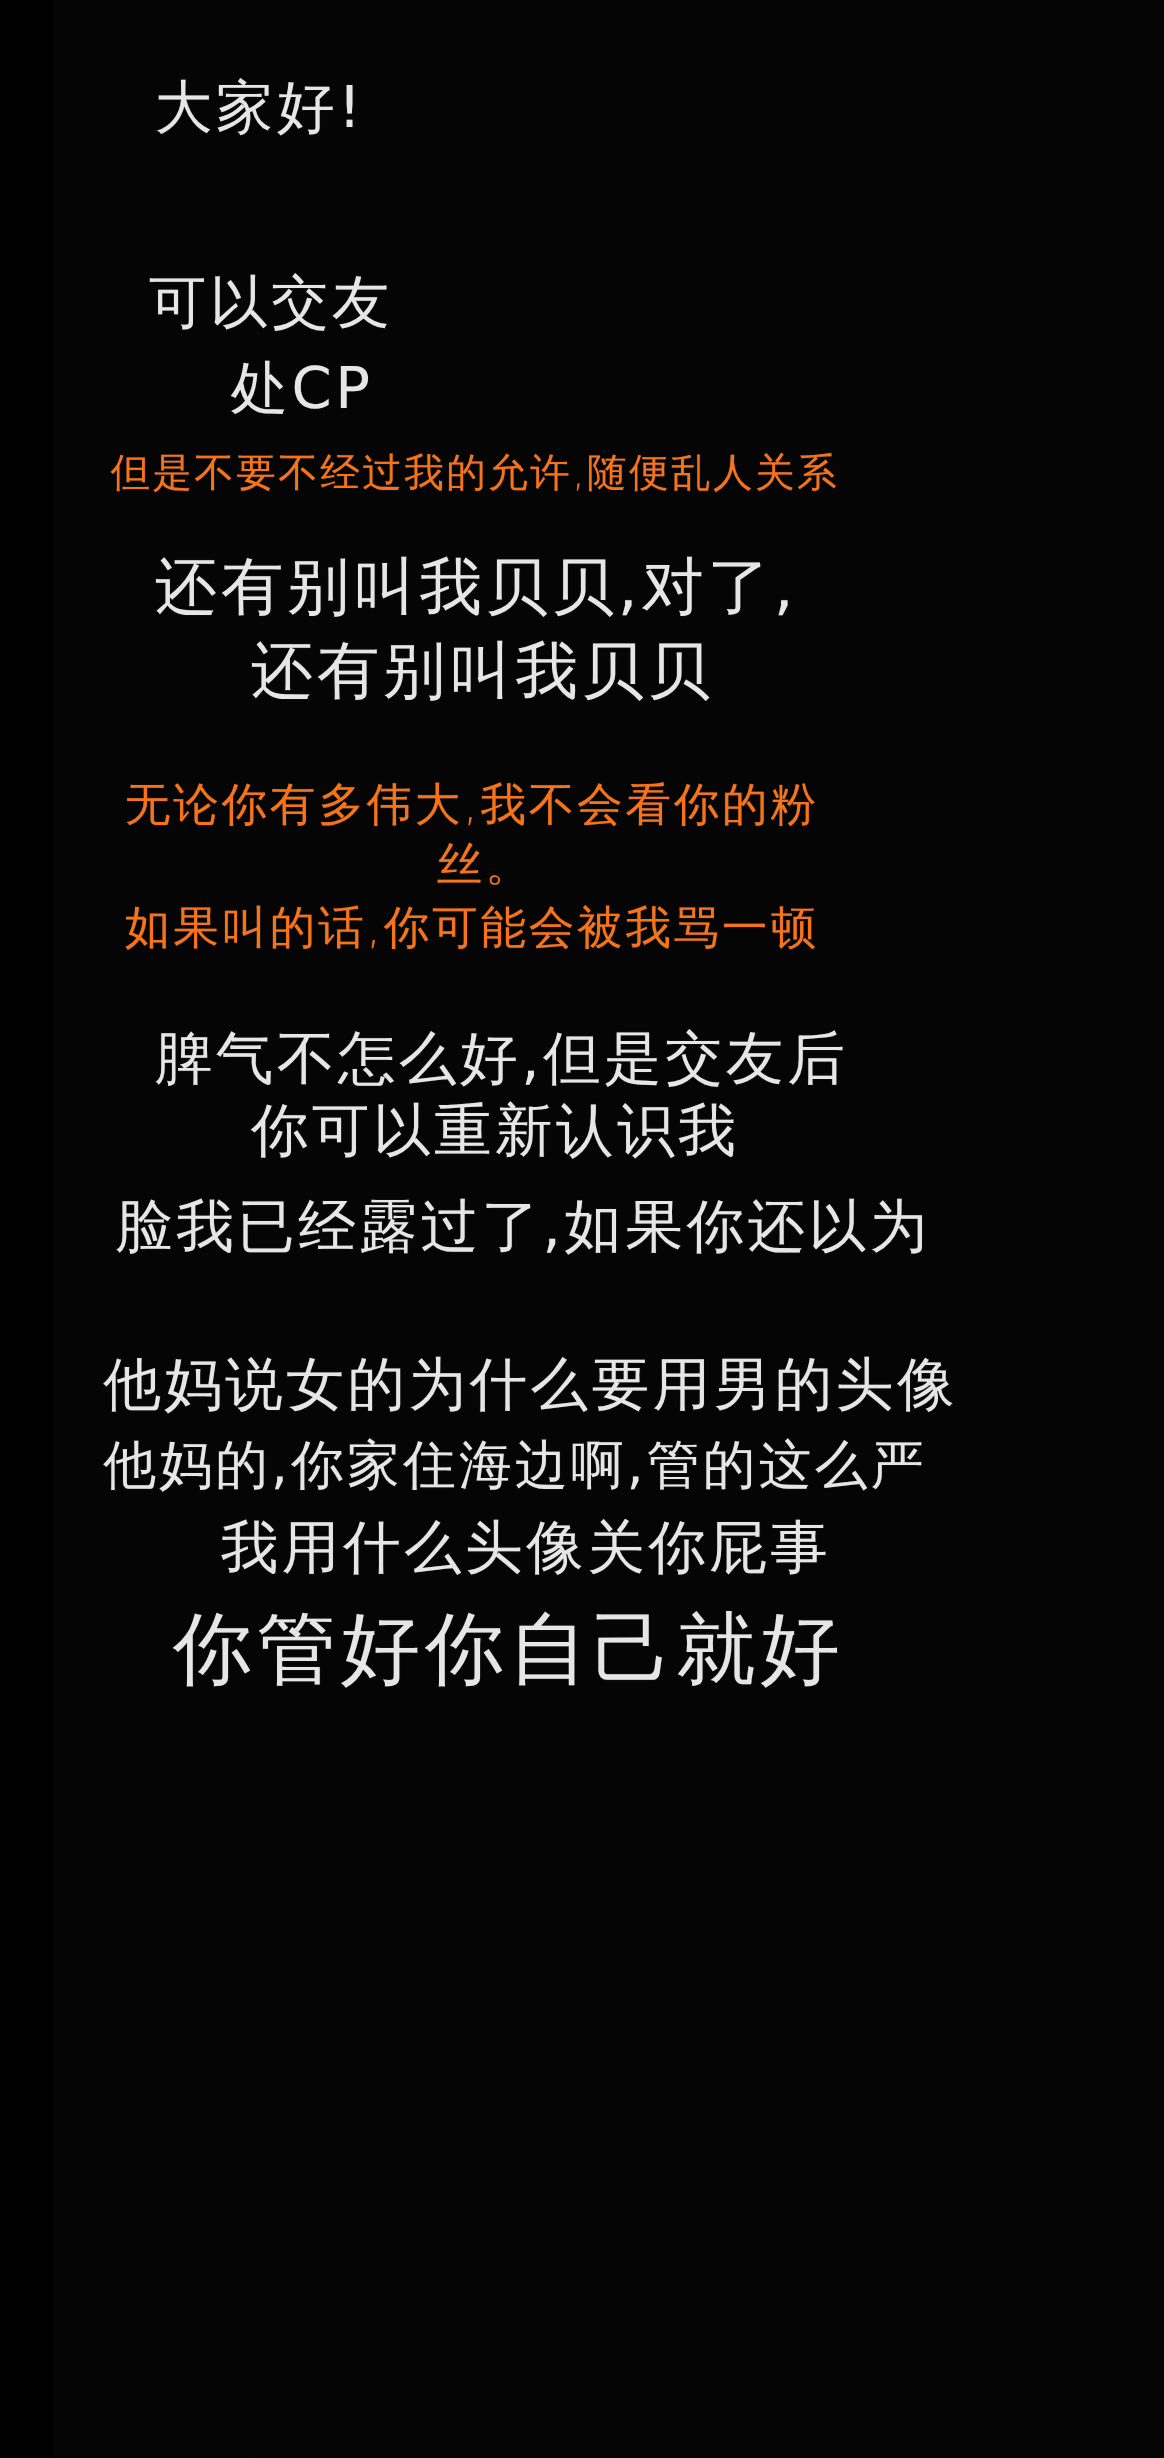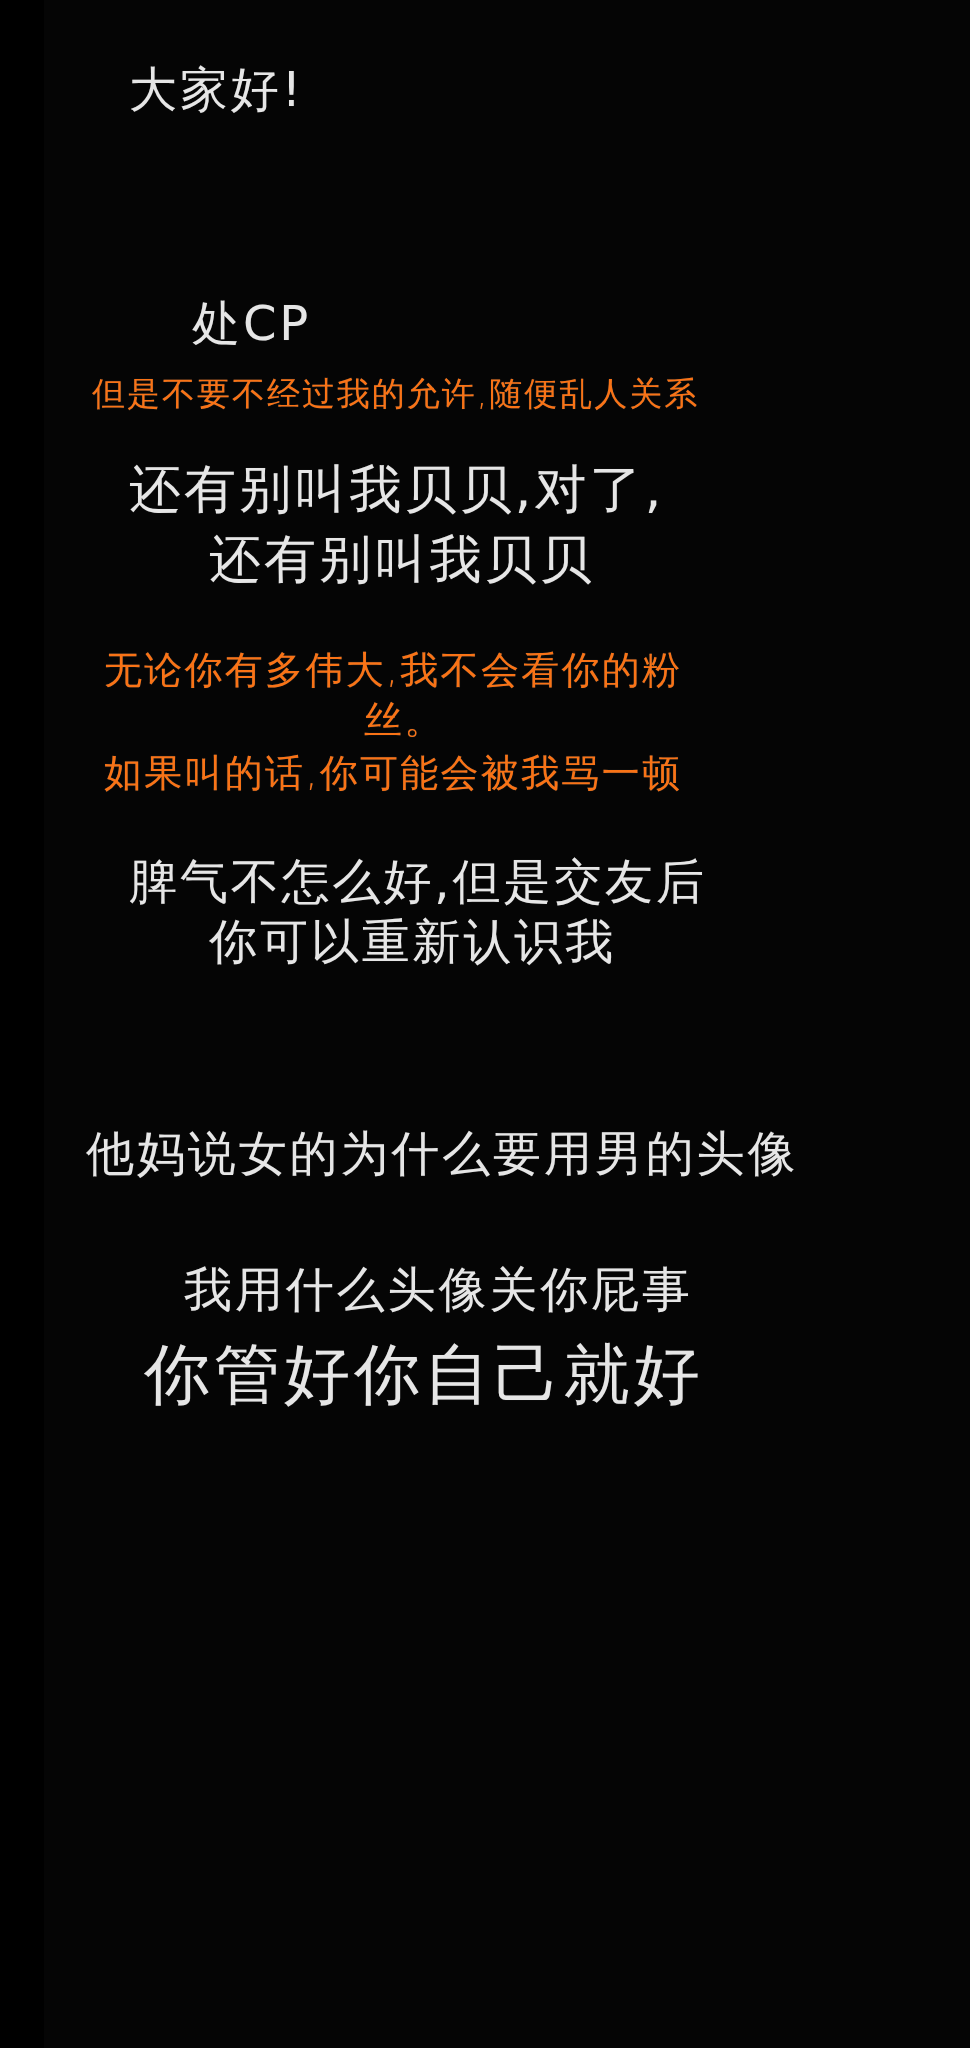--- a/index.html
+++ b/index.html
@@ -39,26 +39,29 @@
 
   .thin { font-weight: 300; color: #f97316; }
   .reg  { font-weight: 400; }
 </style>
 </head>
 <body>
 
 <div class="canvas" style="background: rgb(5, 5, 5); margin-left: 44px;">
 
   <div class="line s-lg reg" style="left:85px;  top:58px;">大家好!</div>
+  <div class="line s-lg reg" style="left:80px;  top:220px;">可以交友</div>
   <div class="line s-lg reg" style="left:148px; top:292px;">处CP</div>
   <div class="line s-xs thin" style="left:48px; top:372px;">但是不要不经过我的允许,随便乱人关系</div>
   <div class="line s-xl reg" style="left:85px;  top:455px;">还有别叫我贝贝,对了,</div>
   <div class="line s-xl reg" style="left:165px; top:525px;">还有别叫我贝贝</div>
   <div class="line s-sm thin" style="left:60px; top:645px;">无论你有多伟大,我不会看你的粉</div>
   <div class="line s-sm thin" style="left:320px; top:695px;">丝。</div>
   <div class="line s-sm thin" style="left:60px; top:748px;">如果叫的话,你可能会被我骂一顿</div>
   <div class="line s-lg reg" style="left:85px;  top:850px;">脾气不怎么好,但是交友后</div>
   <div class="line s-lg reg" style="left:165px; top:910px;">你可以重新认识我</div>
+  <div class="line s-lg reg" style="left:52px;  top:990px;">脸我已经露过了,如果你还以为</div>
   <div class="line s-lg reg" style="left:42px;  top:1122px;">他妈说女的为什么要用男的头像</div>
+  <div class="line s-md reg" style="left:42px;  top:1192px;">他妈的,你家住海边啊,管的这么严</div>
   <div class="line s-lg reg" style="left:140px; top:1258px;">我用什么头像关你屁事</div>
   <div class="line s-xxl reg" style="left:100px; top:1330px;">你管好你自己就好</div>
 
 </div>
 
 </body></html>

